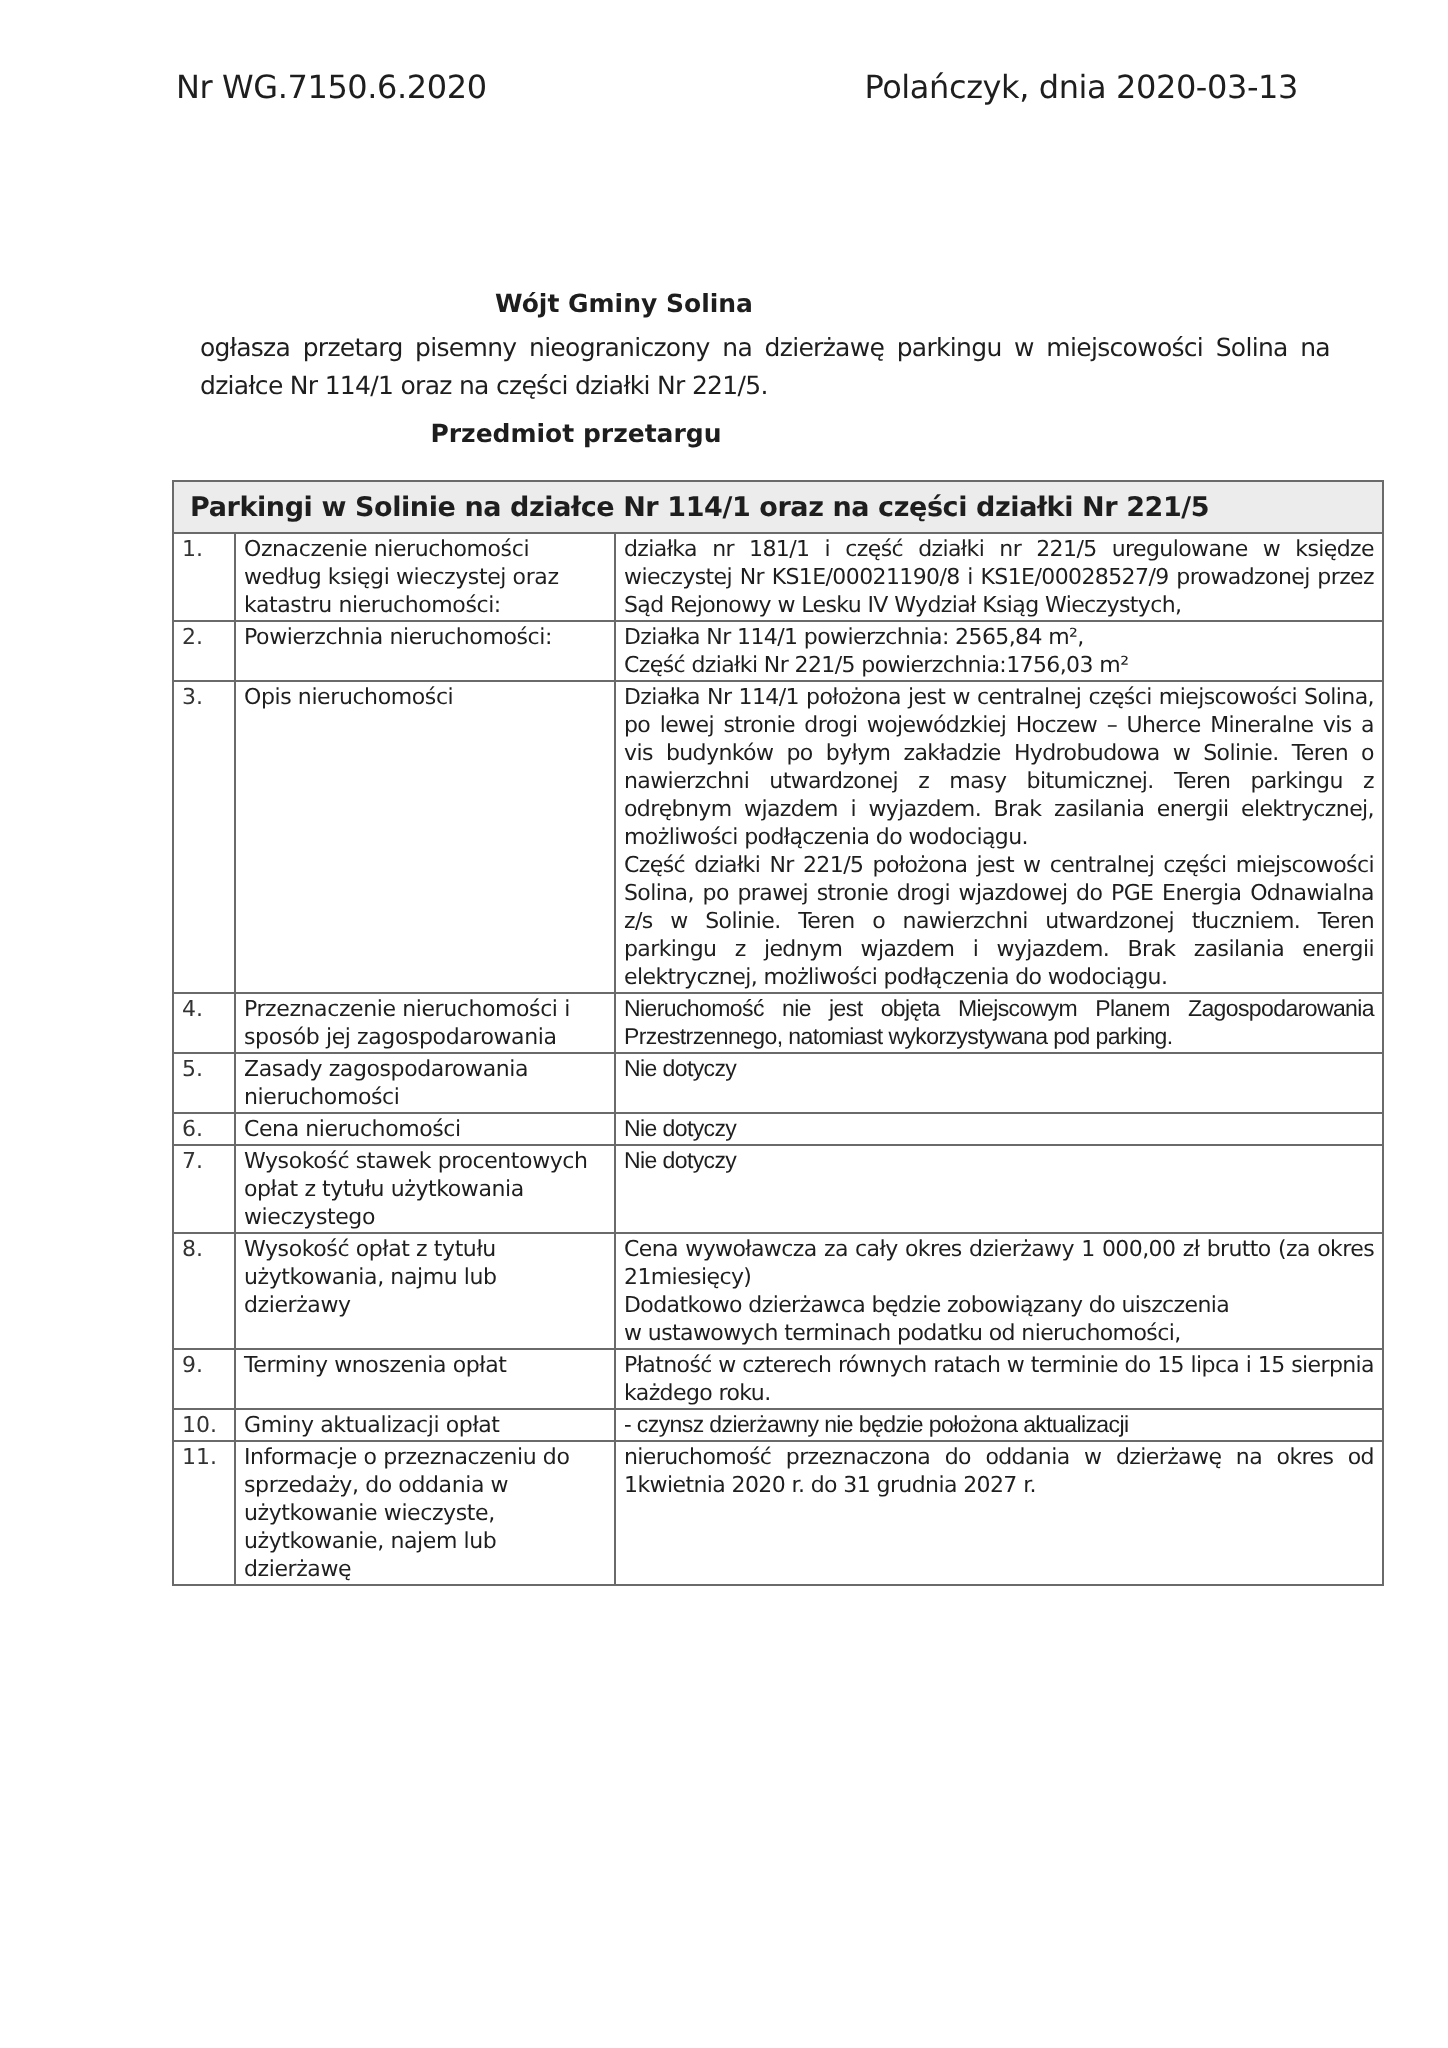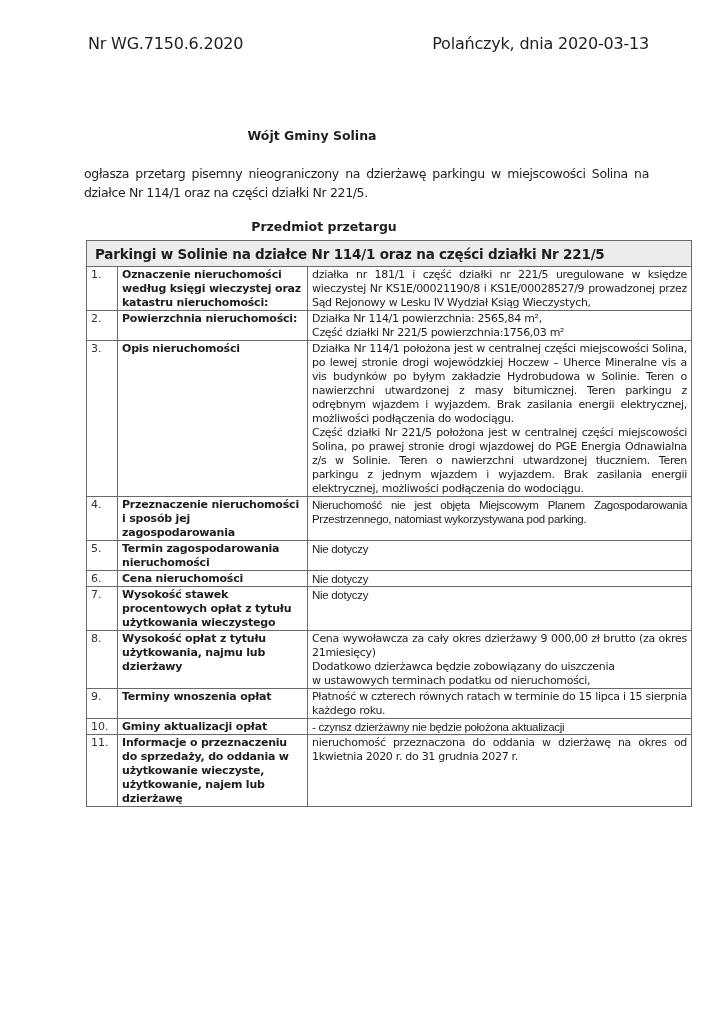--- a/index.html
+++ b/index.html
@@ -1,25 +1,25 @@
 <!DOCTYPE html>
 <html><head>
 <meta charset="utf-8">
 <style>
   html, body { margin: 0; padding: 0; background: #ffffff; }
   body { width: 724px; height: 1024px; position: relative; overflow: hidden; font-family: "Liberation Sans", sans-serif; color: #1e1e1e; }
   .doc-header { position: absolute; top: 34px; left: 88px; right: 75px; font-size: 16px; display: flex; justify-content: space-between; font-family: "DejaVu Sans", sans-serif; letter-spacing: -0.2px; }
-  .issuer { position: absolute; top: 128px; left: 0; width: 624px; text-align: center; font-weight: bold; font-size: 12.5px; font-family: "DejaVu Sans", sans-serif; }
-  .intro { position: absolute; top: 164px; left: 84px; width: 565px; font-size: 12.5px; line-height: 19px; font-family: "DejaVu Sans", sans-serif; letter-spacing: -0.35px; text-align: justify; }
-  .subject-title { position: absolute; top: 219px; left: 0; width: 576px; text-align: center; font-weight: bold; font-size: 12.5px; font-family: "DejaVu Sans", sans-serif; padding-left: 36px; }
+  .issuer { position: absolute; top: 144px; left: 0; width: 624px; text-align: center; font-weight: bold; font-size: 12.5px; font-family: "DejaVu Sans", sans-serif; }
+  .intro { position: absolute; top: 164px; left: 100px; width: 565px; font-size: 12.5px; line-height: 19px; font-family: "DejaVu Sans", sans-serif; letter-spacing: -0.35px; text-align: justify; }
+  .subject-title { position: absolute; top: 209px; left: 0; width: 576px; text-align: center; font-weight: bold; font-size: 12.5px; font-family: "DejaVu Sans", sans-serif; }
   table.tender { position: absolute; top: 240px; left: 86px; width: 606px; border-collapse: collapse; font-family: "DejaVu Sans", sans-serif; font-size: 11px; line-height: 14px; }
   table.tender td { border: 1px solid #6a6a6a; vertical-align: top; padding: 1px 4px 0 4px; }
   table.tender tr.head td { background: #ececec; font-weight: bold; font-size: 13.5px; padding: 6px 8px 5px 8px; letter-spacing: -0.2px; }
   td.num { width: 22px; color: #333; }
-  td.label { width: 181px; font-weight: bold; letter-spacing: -0.2px; }
+  td.label { width: 181px; font-weight: normal; letter-spacing: -0.2px; }
   td.value { letter-spacing: -0.3px; text-align: justify; }
   .value p { margin: 0; }
   .value .plain { font-family: "Liberation Sans", sans-serif; font-size: 11.5px; }
 </style>
 </head>
 <body>
 
 <div class="doc-header">
   <span>Nr  WG.7150.6.2020</span>
   <span>Polańczyk, dnia 2020-03-13</span>
@@ -61,21 +61,21 @@
       </tr>
       <tr>
         <td class="num">4.</td>
         <td class="label">Przeznaczenie nieruchomości i sposób jej zagospodarowania</td>
         <td class="value">
           <p class="plain">Nieruchomość nie jest objęta Miejscowym Planem Zagospodarowania Przestrzennego, natomiast wykorzystywana pod parking.</p>
         </td>
       </tr>
       <tr>
         <td class="num">5.</td>
-        <td class="label">Termin zagospodarowania nieruchomości</td>
+        <td class="label">Zasady zagospodarowania nieruchomości</td>
         <td class="value">
           <p class="plain">Nie dotyczy</p>
         </td>
       </tr>
       <tr>
         <td class="num">6.</td>
         <td class="label">Cena nieruchomości</td>
         <td class="value">
           <p class="plain">Nie dotyczy</p>
         </td>
@@ -84,21 +84,21 @@
         <td class="num">7.</td>
         <td class="label">Wysokość stawek procentowych opłat z tytułu użytkowania wieczystego</td>
         <td class="value">
           <p class="plain">Nie dotyczy</p>
         </td>
       </tr>
       <tr>
         <td class="num">8.</td>
         <td class="label">Wysokość opłat z tytułu użytkowania, najmu lub dzierżawy</td>
         <td class="value">
-          <p>Cena wywoławcza za cały okres  dzierżawy 9 000,00 zł  brutto (za okres 21miesięcy)</p>
+          <p>Cena wywoławcza za cały okres  dzierżawy 1 000,00 zł  brutto (za okres 21miesięcy)</p>
           <p>Dodatkowo dzierżawca będzie zobowiązany do uiszczenia</p>
           <p>w ustawowych terminach podatku od nieruchomości,</p>
         </td>
       </tr>
       <tr>
         <td class="num">9.</td>
         <td class="label">Terminy wnoszenia opłat</td>
         <td class="value">
           <p>Płatność w czterech równych ratach w terminie do 15 lipca i 15 sierpnia każdego roku.</p>
         </td>

